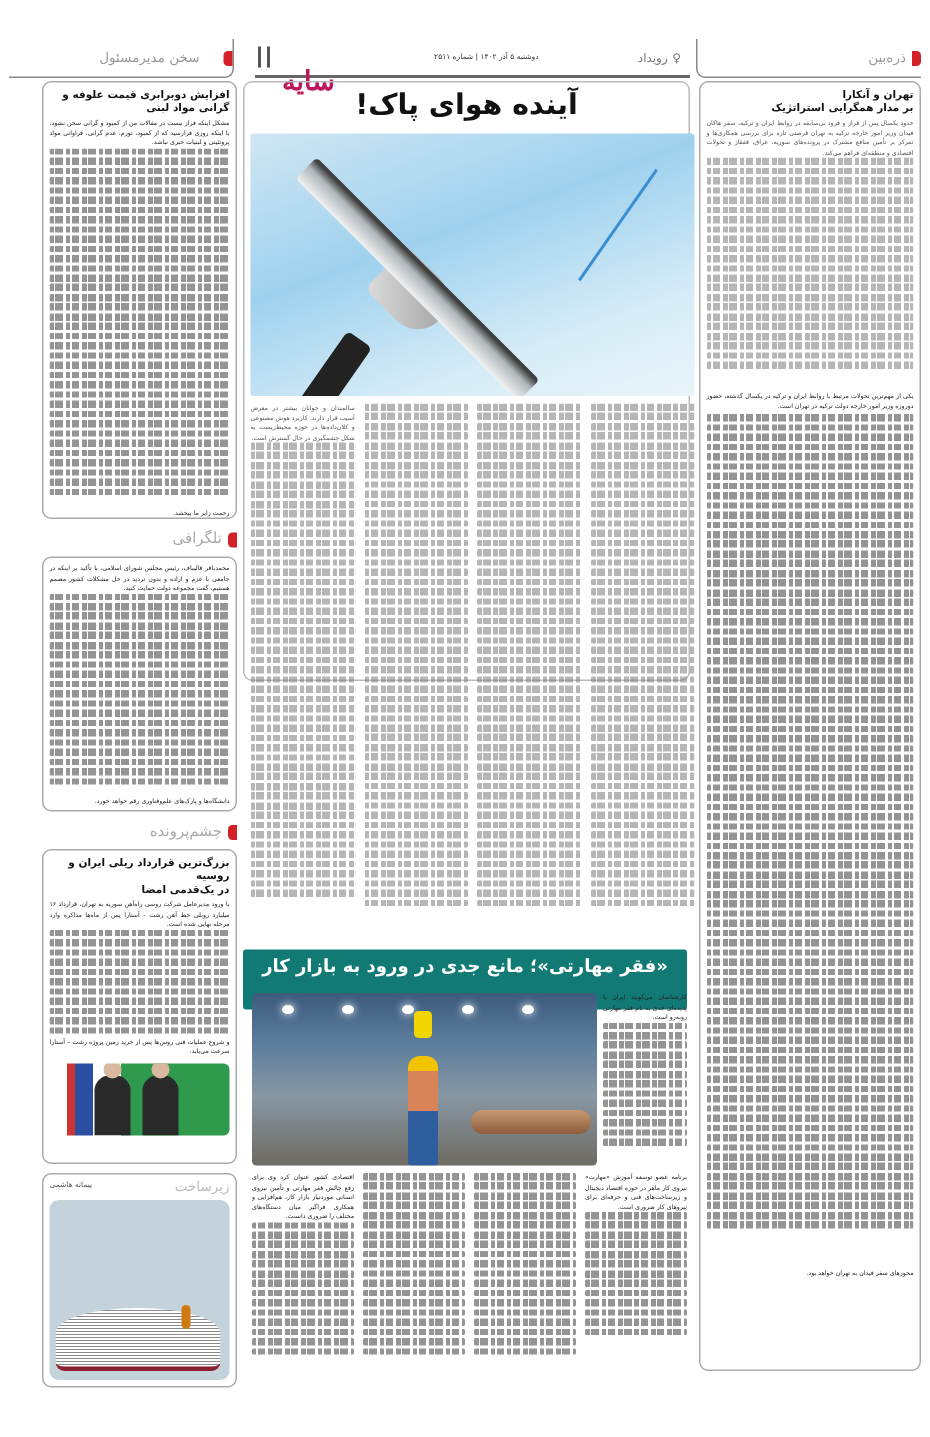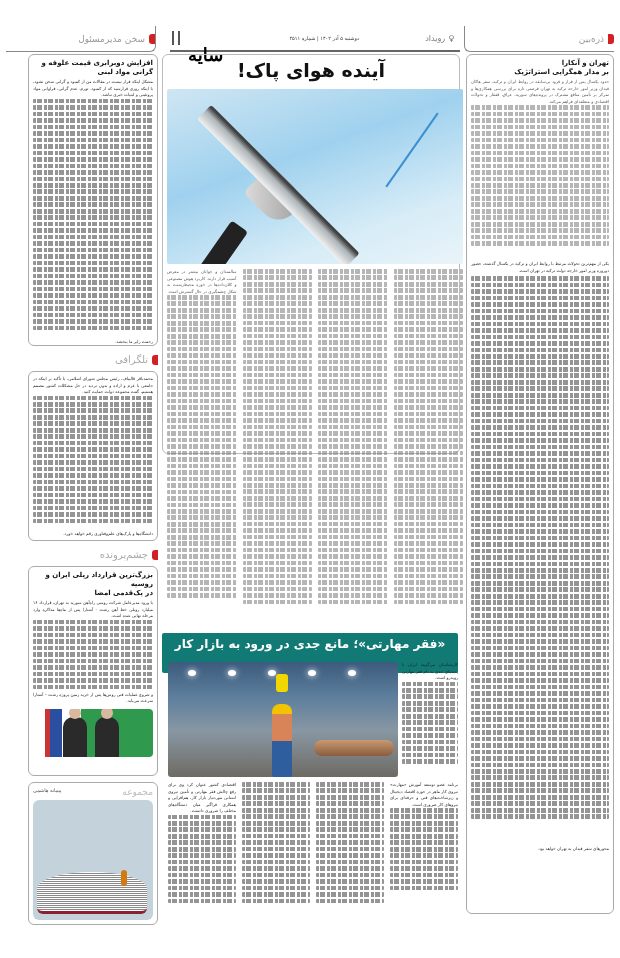--- a/index.html
+++ b/index.html
@@ -4,26 +4,26 @@
 <style>
   * { box-sizing: border-box; margin: 0; padding: 0; }
   html, body { width: 620px; height: 958px; background: #ffffff; overflow: hidden; }
   body { font-family: "DejaVu Sans", sans-serif; color: #333; direction: rtl; position: relative; }
   .page { position: absolute; left: 0; top: 0; width: 620px; height: 958px; }
 
   
   .hdr { position: absolute; top: 26px; height: 26px; display: flex; align-items: center; }
   .hdr-right { right: 6px; width: 150px; border-bottom: 1px solid #888; border-left: 1px solid #888; border-bottom-left-radius: 6px; }
   .hdr-mid { right: 160px; width: 290px; border-bottom: 2px solid #666; }
-  .hdr-left { left: 6px; width: 150px; border-bottom: 1px solid #888; border-right: 1px solid #888; border-bottom-right-radius: 6px; }
+  .hdr-left { left: 6px; width: 150px; border-bottom: 1px solid #888; border-right: 1px solid #888; border-bottom-right-radius: 6px; gap: 12px; }
   .sec-tag { display: flex; align-items: center; gap: 4px; font-size: 9px; color: #999; padding: 0 4px; }
   .red-flag { width: 6px; height: 10px; background: #d32027; border-radius: 0 3px 3px 0; }
   .red-flag.left { border-radius: 3px 0 0 3px; }
   .bar-marks { width: 8px; height: 14px; border-left: 2px solid #555; border-right: 2px solid #555; margin: 0 2px; }
-  .logo { font-size: 18px; color: #000000; font-weight: bold; font-family: "DejaVu Serif", serif; margin-left: 6px; margin-top: 32px; }
+  .logo { font-size: 18px; color: #be185d; font-weight: bold; font-family: "DejaVu Serif", serif; margin-left: 6px; margin-top: 32px; }
   .date { font-size: 5px; color: #333; flex: 1; text-align: center; }
   .event-tag { margin-left: auto; margin-right: 6px; font-size: 8px; color: #777; display: flex; gap: 3px; align-items: center; }
 
   
   .col-right { position: absolute; right: 6px; top: 54px; width: 148px; height: 860px; border: 1px solid #aaa; border-radius: 6px; padding: 4px; }
   .col-left { position: absolute; left: 28px; top: 54px; width: 130px; }
   .boxed { border: 1px solid #aaa; border-radius: 6px; padding: 4px; }
   .col-main { position: absolute; left: 162px; top: 54px; width: 298px; }
 
   .h-title { font-size: 7px; font-weight: bold; color: #111; line-height: 1.3; margin-bottom: 2px; }
@@ -647,21 +647,21 @@
       </div>
       <p class="body-txt dark">و شروع عملیات فنی روس‌ها پس از خرید زمین پروژه رشت – آستارا سرعت می‌یابد.</p>
       <div class="photo-flags">
         <span class="person" style="left:30px"></span>
         <span class="person" style="left:62px"></span>
       </div>
     </div>
 
     <div class="cartoon-box">
       <div class="cartoon-hdr">
-        <span class="cartoon-tag">مجموعه</span>
+        <span class="cartoon-tag">زیرساخت</span>
         <span>پیمانه هاشمی</span>
       </div>
       <div class="cartoon">
         <span class="book"></span>
         <span class="figure"></span>
       </div>
     </div>
   </div>
 
 </div>

